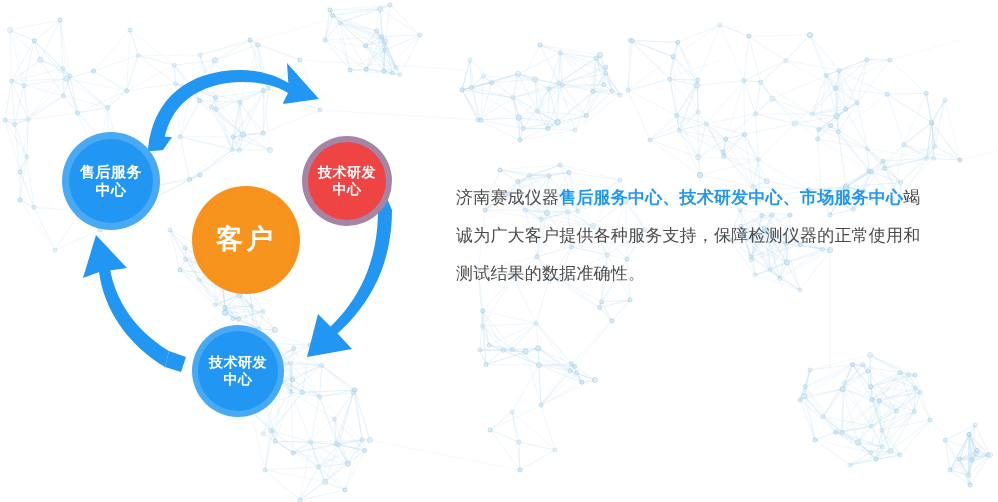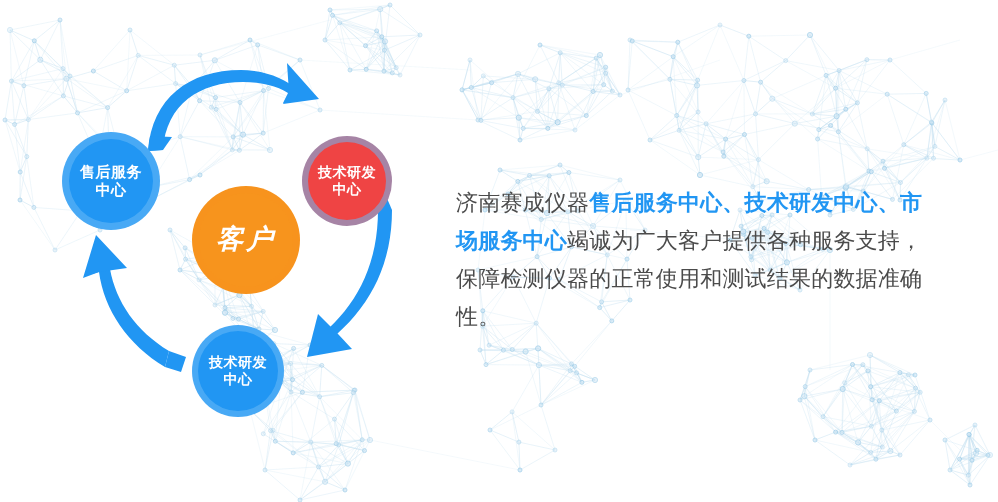--- a/index.html
+++ b/index.html
@@ -30,21 +30,20 @@
     letter-spacing:0.5px;
   }
   .node .lbl{display:block;white-space:pre-line;}
 
   .node-center{
     left:192px;top:186px;width:108px;height:108px;
     background:#F7941D;
     border:7px solid rgba(247,148,29,0.38);
     font-size:27px;font-weight:700;
     letter-spacing:3px;
-    font-style:italic;
   }
   .node-aftersales{
     left:62px;top:132px;width:98px;height:98px;
     background:#2196F3;
     border:7px solid rgba(105,186,246,0.55);
     font-size:15px;font-weight:700;
   }
   .node-rd{
     left:302px;top:136px;width:90px;height:90px;
     background:#ef4444;
@@ -55,21 +54,21 @@
     left:192px;top:325px;width:92px;height:92px;
     background:#2196F3;
     border:6px solid rgba(105,186,246,0.55);
     font-size:14px;font-weight:700;
   }
 
   
   .copy{
     position:absolute;
     left:456px;top:162px;width:470px;
-    font-size:22px;
+    font-size:17px;
     line-height:38px;
     color:#4b4b4b;
     font-weight:400;
     letter-spacing:0.2px;
   }
   .copy .hl{color:#2196F3;font-weight:700;}
 </style>
 </head>
 <body>
 

